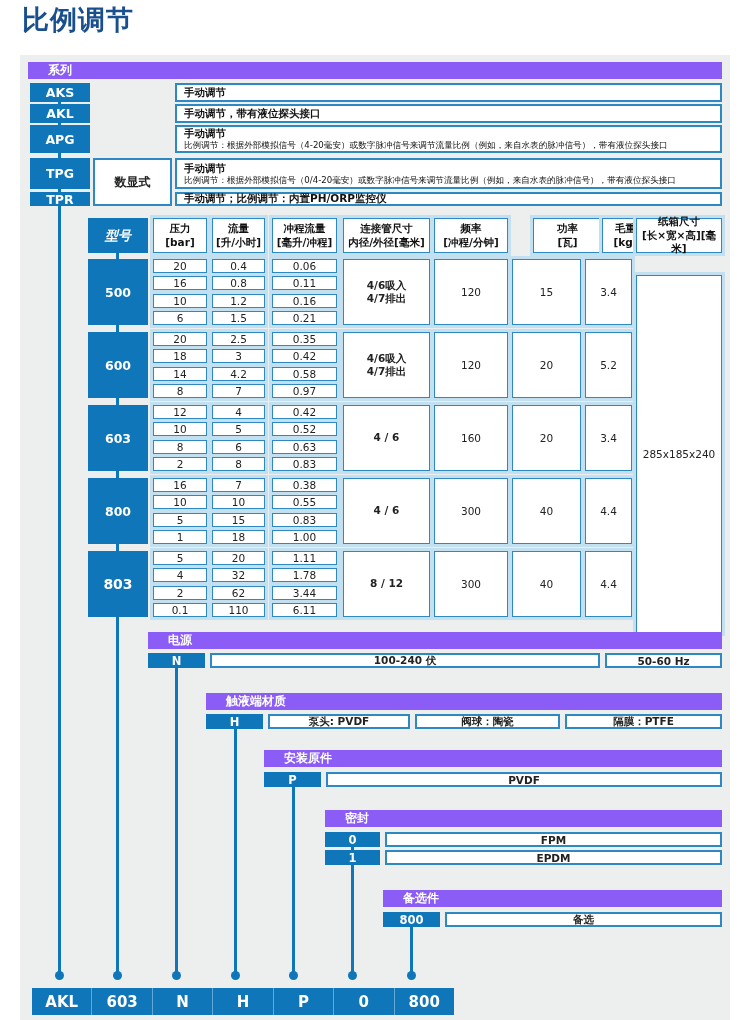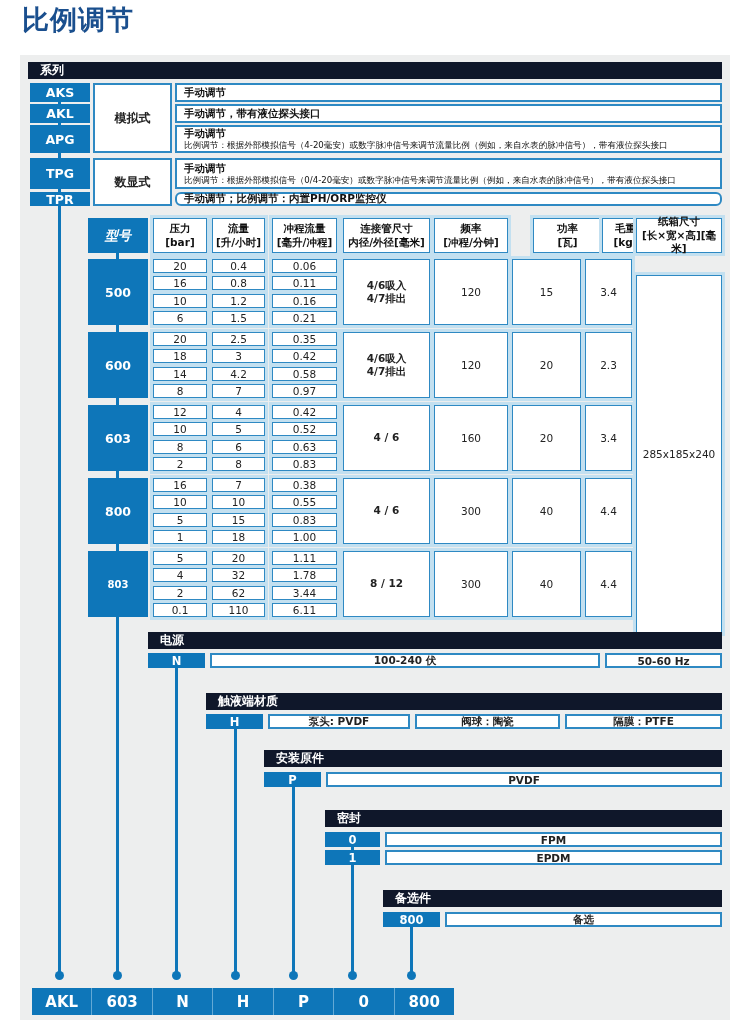--- a/index.html
+++ b/index.html
@@ -8,22 +8,22 @@
     font-family:"DejaVu Sans","Liberation Sans",sans-serif;
     background:#ffffff;
   }
   .panel{position:absolute;left:20px;top:55px;width:710px;height:965px;background:#edeeee;}
   .title{
     position:absolute;left:22px;top:2px;font-size:27px;font-weight:bold;
     color:#1a4f8e;letter-spacing:1px;margin:0;
   }
   .abs{position:absolute;box-sizing:border-box;}
   .bar{
-    background:#0f172a;color:#fff;font-size:12px;font-weight:bold;
-    display:flex;align-items:center;padding-left:12px;height:17px;
+    background:#8b5cf6;color:#fff;font-size:12px;font-weight:bold;
+    display:flex;align-items:center;padding-left:20px;height:17px;
   }
   .key{
     background:#0e76b9;color:#fff;font-weight:bold;
     display:flex;align-items:center;justify-content:center;
   }
   .box{
     background:#fff;border:2px solid #2e89c3;color:#222;
     display:flex;align-items:center;justify-content:center;text-align:center;
   }
   .halo{box-shadow:0 0 0 3px #c3e0f0;border-width:1.5px;}
@@ -69,42 +69,41 @@
     <div class="vline" style="left: 175px; top: 660px; width: 3px; height: 316px;"></div>
     <div class="dot" style="left: 172px; top: 971px;"></div>
     <div class="vline" style="left: 234px; top: 725px; width: 3px; height: 251px;"></div>
     <div class="dot" style="left: 231px; top: 971px;"></div>
     <div class="vline" style="left: 292px; top: 782px; width: 3px; height: 194px;"></div>
     <div class="dot" style="left: 289px; top: 971px;"></div>
     <div class="vline" style="left: 351px; top: 838px; width: 3px; height: 138px;"></div>
     <div class="dot" style="left: 348px; top: 971px;"></div>
     <div class="vline" style="left: 410px; top: 920px; width: 3px; height: 56px;"></div>
     <div class="dot" style="left: 407px; top: 971px;"></div>
-    <div class="abs box z1" style="left: 93px; top: 83px; width: 79px; height: 70px; font-size: 12px; font-weight: bold;">模拟式</div>
     <div class="abs key z1" style="left: 30px; top: 83px; width: 60px; height: 19px; font-size: 12.5px;">AKS</div>
     <div class="abs box left-al z1 two-line" style="left: 175px; top: 83px; width: 547px; height: 19px; align-items: flex-start; justify-content: center;">
       <div class="desc-l1">手动调节</div>
     </div>
     <div class="abs key z1" style="left: 30px; top: 104px; width: 60px; height: 19px; font-size: 12.5px;">AKL</div>
     <div class="abs box left-al z1 two-line" style="left: 175px; top: 104px; width: 547px; height: 19px; align-items: flex-start; justify-content: center;">
       <div class="desc-l1">手动调节，带有液位探头接口</div>
     </div>
     <div class="abs key z1" style="left: 30px; top: 125px; width: 60px; height: 28px; font-size: 12.5px;">APG</div>
     <div class="abs box left-al z1 two-line" style="left: 175px; top: 125px; width: 547px; height: 28px; align-items: flex-start; justify-content: center;">
       <div class="desc-l1">手动调节</div>
       <div class="desc-l2">比例调节：根据外部模拟信号（4-20毫安）或数字脉冲信号来调节流量比例（例如，来自水表的脉冲信号），带有液位探头接口</div>
     </div>
     <div class="abs box z1" style="left: 93px; top: 158px; width: 79px; height: 48px; font-size: 12px; font-weight: bold;">数显式</div>
     <div class="abs key z1" style="left: 30px; top: 158px; width: 60px; height: 31px; font-size: 12.5px;">TPG</div>
     <div class="abs box left-al z1 two-line" style="left: 175px; top: 158px; width: 547px; height: 31px; align-items: flex-start; justify-content: center;">
       <div class="desc-l1">手动调节</div>
       <div class="desc-l2">比例调节：根据外部模拟信号（0/4-20毫安）或数字脉冲信号来调节流量比例（例如，来自水表的脉冲信号），带有液位探头接口</div>
     </div>
     <div class="abs key z1" style="left: 30px; top: 192px; width: 60px; height: 14px; font-size: 12.5px;">TPR</div>
-    <div class="abs box left-al z1 two-line" style="left: 175px; top: 192px; width: 547px; height: 14px; align-items: flex-start; justify-content: center; border-radius: 6px;">
+    <div class="abs box left-al z1 two-line" style="left: 175px; top: 192px; width: 547px; height: 14px; align-items: flex-start; justify-content: center;">
       <div class="desc-l1">手动调节；比例调节：内置PH/ORP监控仪</div>
     </div>
     <div class="abs key z1" style="left: 88px; top: 218px; width: 60px; height: 35px; font-size: 13px; font-style: italic;">型号</div>
     <div class="abs box hdr halo z1" style="left: 153px; top: 218px; width: 54px; height: 35px;">
       <div>压力</div>
       <div>[bar]</div>
     </div>
     <div class="abs box hdr halo z1" style="left: 212px; top: 218px; width: 53px; height: 35px;">
       <div>流量</div>
       <div>[升/小时]</div>
@@ -165,21 +164,21 @@
     <div class="abs box halo val z1" style="left: 272px; top: 366.7px; width: 65px; height: 14px;">0.58</div>
     <div class="abs box halo val z1" style="left: 153px; top: 384px; width: 54px; height: 14px;">8</div>
     <div class="abs box halo val z1" style="left: 212px; top: 384px; width: 53px; height: 14px;">7</div>
     <div class="abs box halo val z1" style="left: 272px; top: 384px; width: 65px; height: 14px;">0.97</div>
     <div class="abs box halo two-line z1" style="left: 343px; top: 332px; width: 87px; height: 66px; font-size: 10.5px; font-weight: 600;">
       <div>4/6吸入</div>
       <div>4/7排出</div>
     </div>
     <div class="abs box halo val z1" style="left: 434px; top: 332px; width: 74px; height: 66px;">120</div>
     <div class="abs box halo val z1" style="left: 512px; top: 332px; width: 69px; height: 66px;">20</div>
-    <div class="abs box halo val z1" style="left: 585px; top: 332px; width: 47px; height: 66px;">2.3</div>
+    <div class="abs box halo val z1" style="left: 585px; top: 332px; width: 47px; height: 66px;">5.2</div>
     <div class="abs key z1" style="left: 88px; top: 405px; width: 60px; height: 66px; font-size: 12.5px;">603</div>
     <div class="abs box halo val z1" style="left: 153px; top: 405px; width: 54px; height: 14px;">12</div>
     <div class="abs box halo val z1" style="left: 212px; top: 405px; width: 53px; height: 14px;">4</div>
     <div class="abs box halo val z1" style="left: 272px; top: 405px; width: 65px; height: 14px;">0.42</div>
     <div class="abs box halo val z1" style="left: 153px; top: 422.3px; width: 54px; height: 14px;">10</div>
     <div class="abs box halo val z1" style="left: 212px; top: 422.3px; width: 53px; height: 14px;">5</div>
     <div class="abs box halo val z1" style="left: 272px; top: 422.3px; width: 65px; height: 14px;">0.52</div>
     <div class="abs box halo val z1" style="left: 153px; top: 439.7px; width: 54px; height: 14px;">8</div>
     <div class="abs box halo val z1" style="left: 212px; top: 439.7px; width: 53px; height: 14px;">6</div>
     <div class="abs box halo val z1" style="left: 272px; top: 439.7px; width: 65px; height: 14px;">0.63</div>
@@ -204,21 +203,21 @@
     <div class="abs box halo val z1" style="left: 272px; top: 512.7px; width: 65px; height: 14px;">0.83</div>
     <div class="abs box halo val z1" style="left: 153px; top: 530px; width: 54px; height: 14px;">1</div>
     <div class="abs box halo val z1" style="left: 212px; top: 530px; width: 53px; height: 14px;">18</div>
     <div class="abs box halo val z1" style="left: 272px; top: 530px; width: 65px; height: 14px;">1.00</div>
     <div class="abs box halo two-line z1" style="left: 343px; top: 478px; width: 87px; height: 66px; font-size: 10.5px; font-weight: 600;">
       <div>4 / 6</div>
     </div>
     <div class="abs box halo val z1" style="left: 434px; top: 478px; width: 74px; height: 66px;">300</div>
     <div class="abs box halo val z1" style="left: 512px; top: 478px; width: 69px; height: 66px;">40</div>
     <div class="abs box halo val z1" style="left: 585px; top: 478px; width: 47px; height: 66px;">4.4</div>
-    <div class="abs key z1" style="left: 88px; top: 551px; width: 60px; height: 66px; font-size: 10px;">803</div>
+    <div class="abs key z1" style="left: 88px; top: 551px; width: 60px; height: 66px; font-size: 14px;">803</div>
     <div class="abs box halo val z1" style="left: 153px; top: 551px; width: 54px; height: 14px;">5</div>
     <div class="abs box halo val z1" style="left: 212px; top: 551px; width: 53px; height: 14px;">20</div>
     <div class="abs box halo val z1" style="left: 272px; top: 551px; width: 65px; height: 14px;">1.11</div>
     <div class="abs box halo val z1" style="left: 153px; top: 568.3px; width: 54px; height: 14px;">4</div>
     <div class="abs box halo val z1" style="left: 212px; top: 568.3px; width: 53px; height: 14px;">32</div>
     <div class="abs box halo val z1" style="left: 272px; top: 568.3px; width: 65px; height: 14px;">1.78</div>
     <div class="abs box halo val z1" style="left: 153px; top: 585.7px; width: 54px; height: 14px;">2</div>
     <div class="abs box halo val z1" style="left: 212px; top: 585.7px; width: 53px; height: 14px;">62</div>
     <div class="abs box halo val z1" style="left: 272px; top: 585.7px; width: 65px; height: 14px;">3.44</div>
     <div class="abs box halo val z1" style="left: 153px; top: 603px; width: 54px; height: 14px;">0.1</div>

